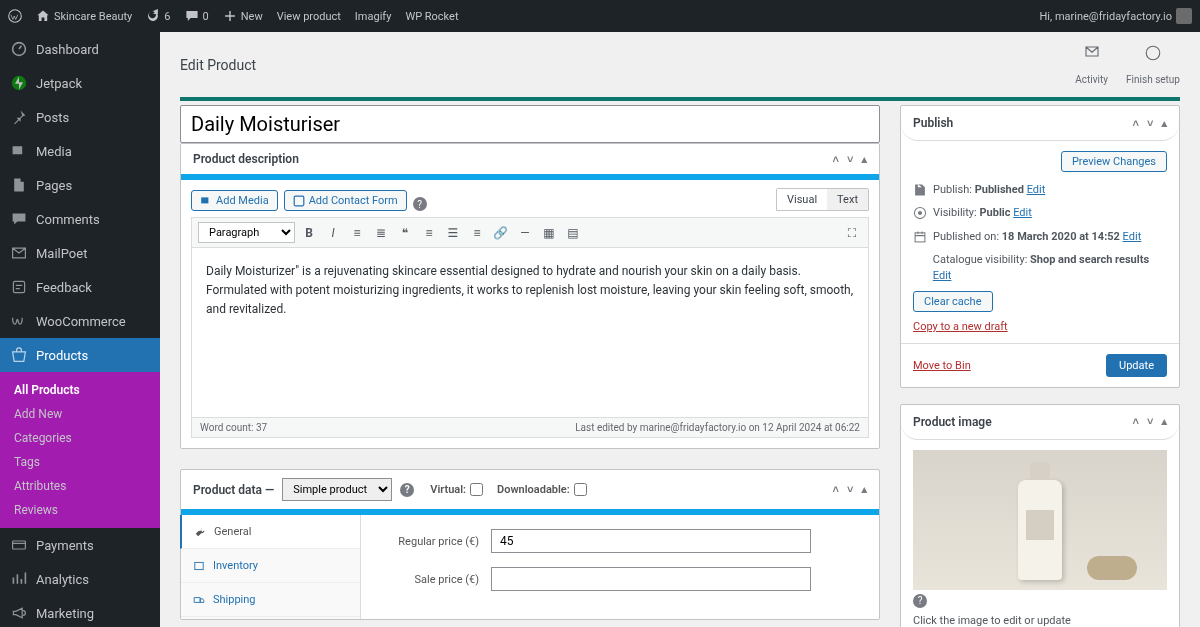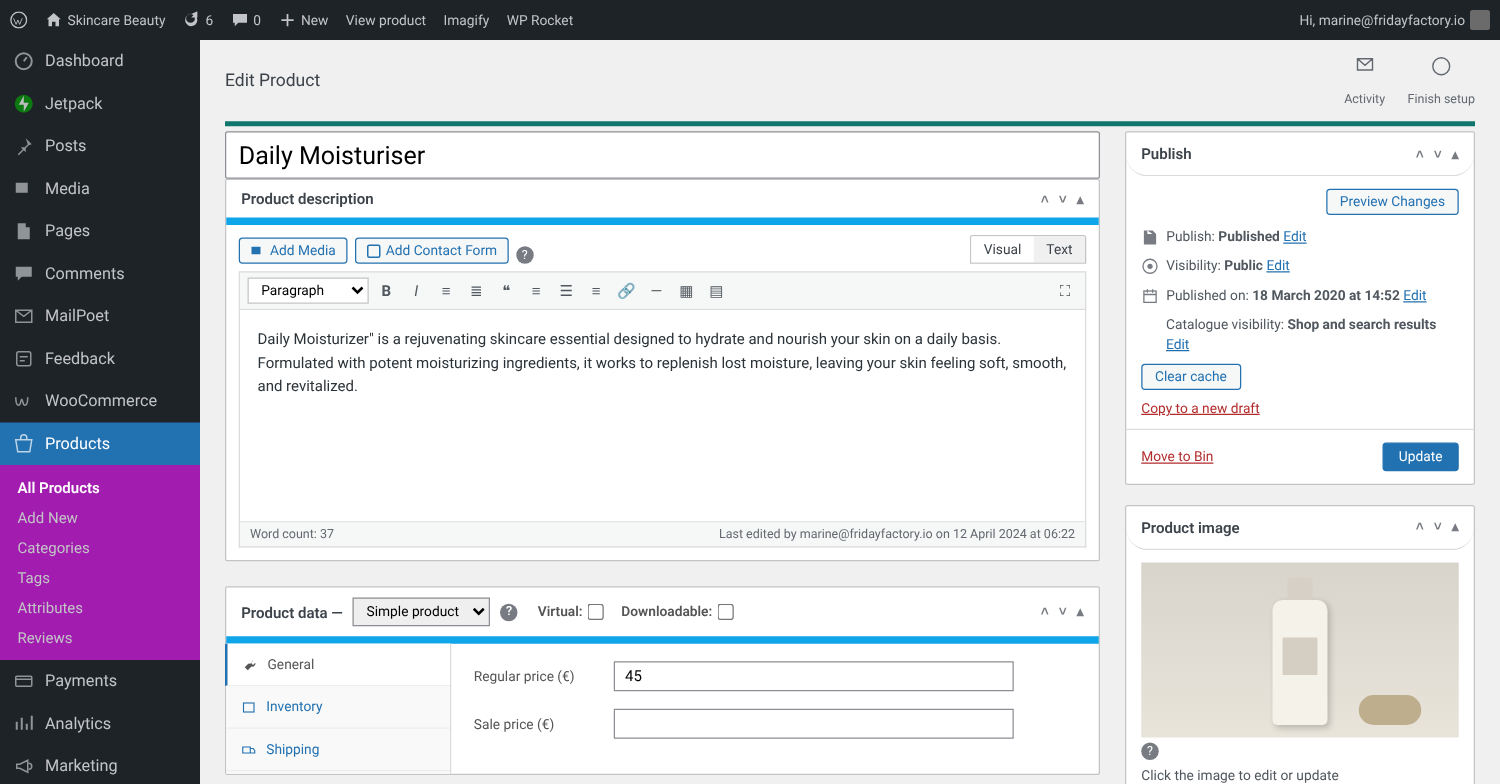--- a/index.html
+++ b/index.html
@@ -67,21 +67,21 @@
 .pd-head { display: flex; align-items: center; gap: 8px; }
 .pd-select { font-size: 11px; padding: 3px 6px; border: 1px solid #8c8f94; min-width: 110px; }
 .pd-opts { display: flex; align-items: center; gap: 4px; font-size: 11px; color: #555; margin-left: 8px; }
 .pd-layout { display: flex; }
 .pd-tabs { width: 180px; border-right: 1px solid #dcdcde; background: #f9f9f9; }
 .pd-tab { padding: 10px 12px; border-bottom: 1px solid #eee; font-size: 11px; color: #2271b1; display: flex; align-items: center; gap: 8px; cursor: pointer; }
 .pd-tab.active { background: #fff; color: #555; border-left: 2px solid #2271b1; margin-left: -1px; }
 .pd-tab svg { width: 12px; height: 12px; fill: currentColor; }
 .pd-content { flex: 1; padding: 14px 18px; }
 .field-row { display: flex; align-items: center; gap: 12px; margin-bottom: 14px; }
-.field-label { width: 100px; font-size: 11px; color: #555; }
+.field-label { width: 100px; font-size: 11px; color: #555; text-align: right; }
 .field-input { width: 320px; padding: 4px 8px; border: 1px solid #8c8f94; font-size: 12px; }
 .link-sm { color: #2271b1; font-size: 11px; text-decoration: underline; cursor: pointer; }
 
 
 .side-panel { background: #fff; border: 1px solid #c3c4c7; border-radius: 2px; margin-bottom: 16px; }
 .side-head { padding: 10px 12px; font-weight: 600; font-size: 12px; border-bottom: 1px solid #dcdcde; display: flex; justify-content: space-between; align-items: center; border-radius: 17px; }
 .side-body { padding: 10px 12px; font-size: 11px; color: #50575e; }
 .side-body .row { display: flex; align-items: flex-start; gap: 6px; margin-bottom: 8px; line-height: 1.4; }
 .side-body .row svg { width: 14px; height: 14px; fill: #787c82; flex-shrink: 0; margin-top: 1px; }
 .btn-primary { background: #2271b1; color: #fff; border: 1px solid #2271b1; padding: 4px 12px; border-radius: 3px; font-size: 11px; cursor: pointer; }

